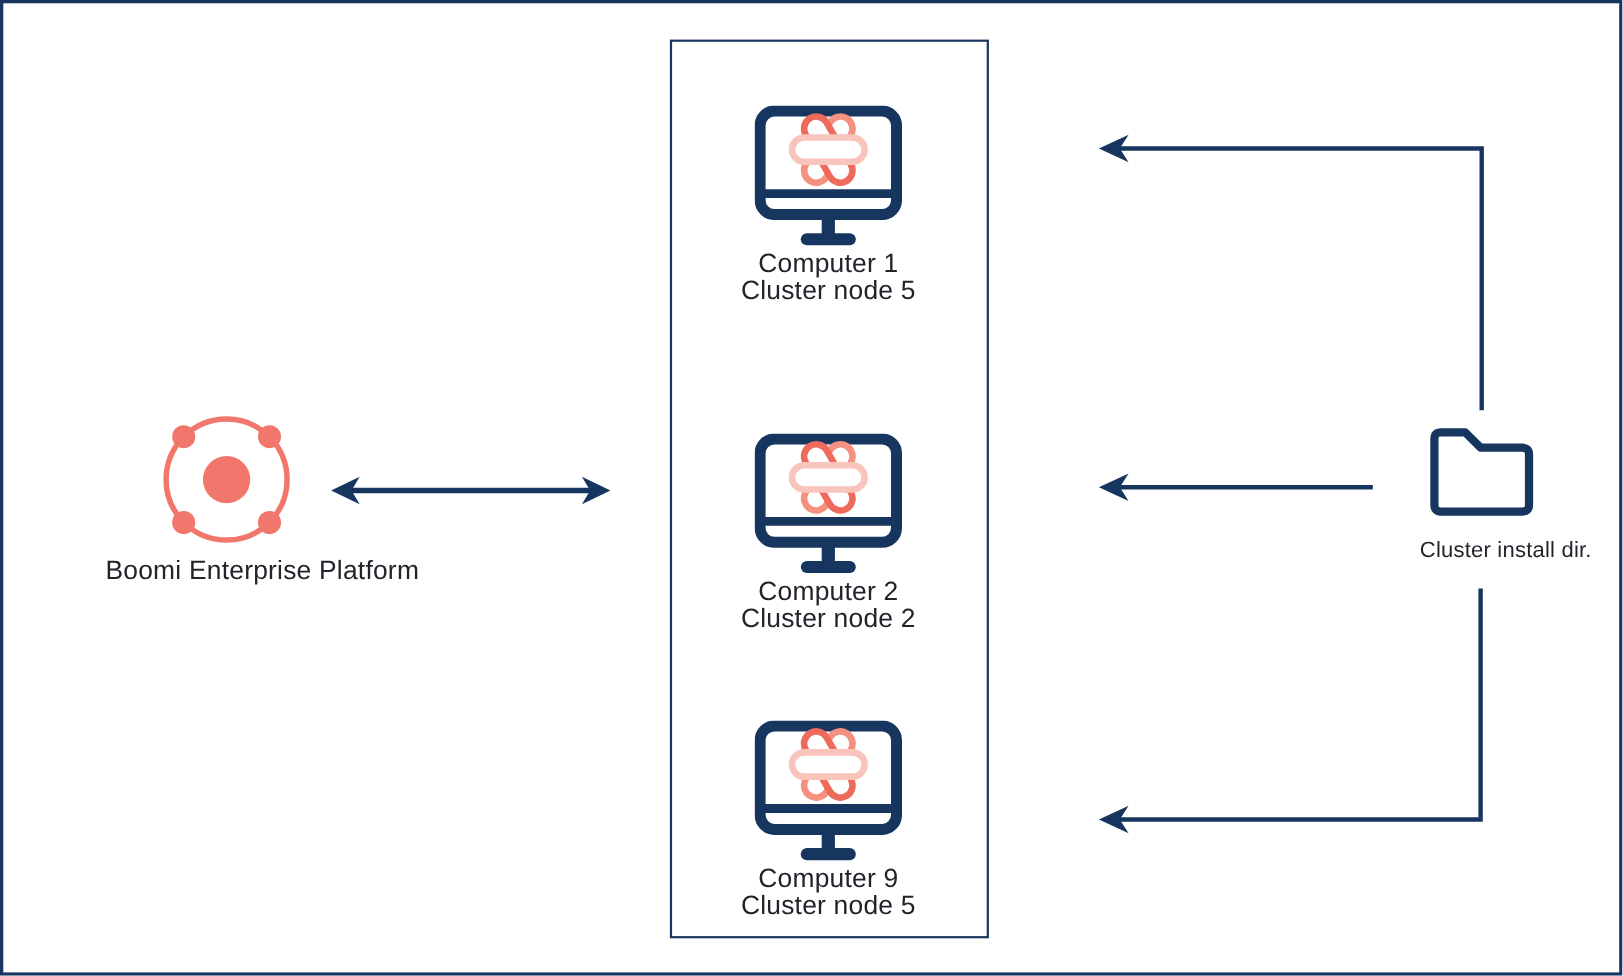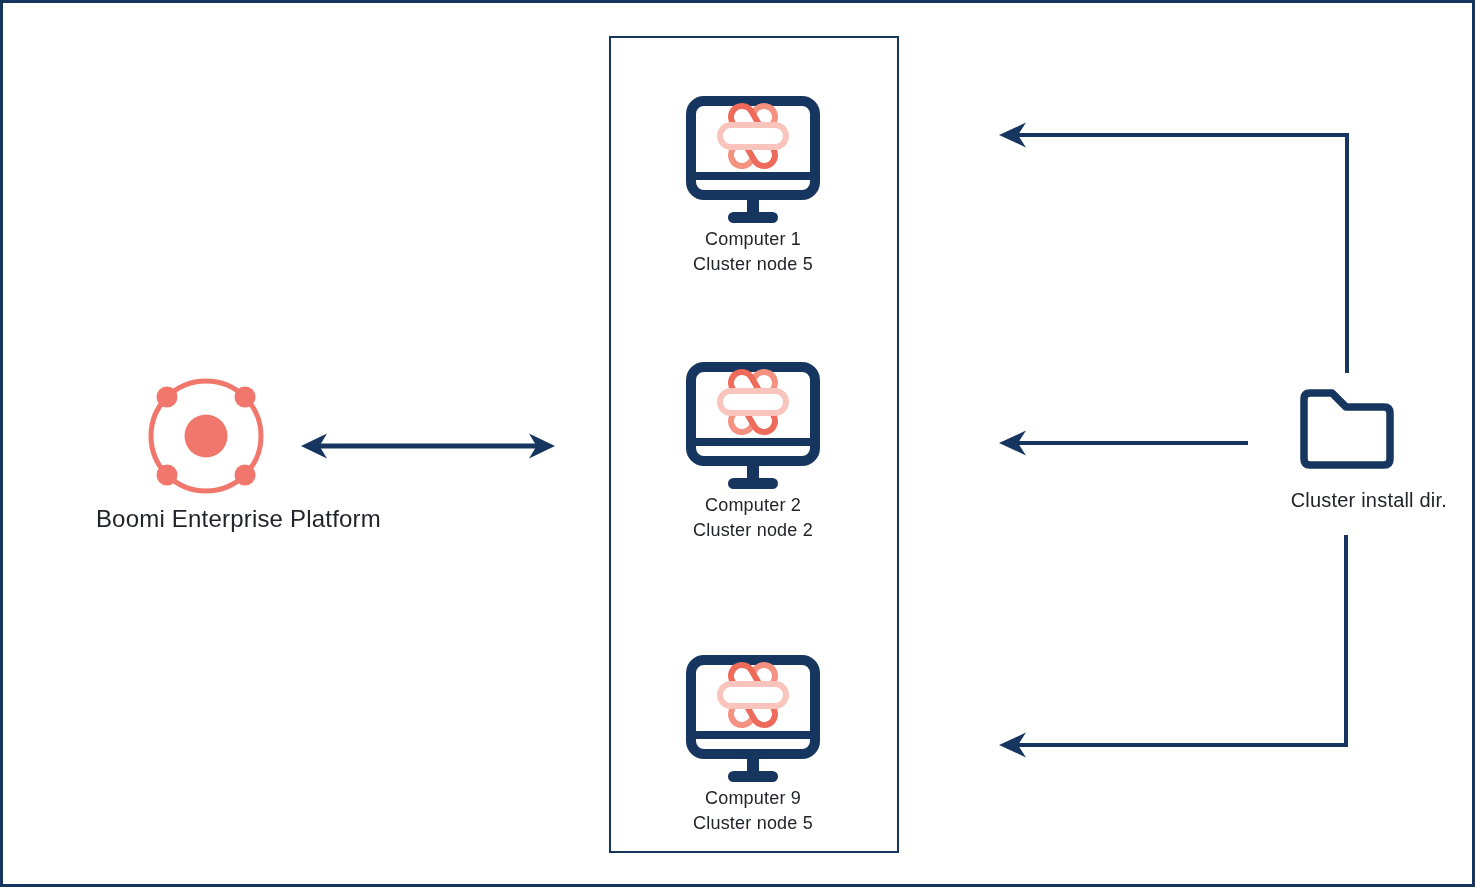--- a/index.html
+++ b/index.html
@@ -26,21 +26,21 @@
   .shaft4{stroke:var(--navy);stroke-width:4;fill:none;}
   .head{fill:var(--navy);stroke:none;}
 
   .cluster-box{
     position:absolute;left:606px;top:33px;width:290px;height:817px;
     border:2px solid var(--navy);background:transparent;
   }
 
   .node{position:absolute;left:600px;width:300px;text-align:center;}
   .node svg{display:block;margin:0 auto;}
-  .node-label{margin-top:3px;font-size:18px;line-height:25px;font-weight:500;color:var(--text);letter-spacing:.2px;}
+  .node-label{margin-top:3px;font-size:24px;line-height:25px;font-weight:500;color:var(--text);letter-spacing:.2px;}
 
   .monitor-body{fill:#fff;stroke:var(--navy);stroke-width:10;}
   .monitor-line{stroke:var(--navy);stroke-width:8;}
   .monitor-solid{fill:var(--navy);}
   .cap{fill:#fff;stroke-width:6;}
   .cap-dark{stroke:var(--coral_dark);}
   .cap-mid{stroke:var(--coral_mid);}
   .cap-light{stroke:var(--coral_light);}
 
   .platform{position:absolute;left:28px;top:372px;width:350px;text-align:right;}
@@ -108,21 +108,21 @@
       <line class="monitor-line" x1="7" y1="80" x2="127" y2="80"></line>
       <rect class="monitor-solid" x="61" y="102" width="12" height="16"></rect>
       <rect class="monitor-solid" x="42" y="116" width="50" height="11" rx="5.5"></rect>
     </svg>
     <div class="node-label">
       <div>Computer 1</div>
       <div>Cluster node 5</div>
     </div>
   </div>
 
-  <div class="node" style="top:359px">
+  <div class="node" style="top:391px">
     <svg width="134" height="128" viewBox="0 0 134 128" xmlns="http://www.w3.org/2000/svg">
       <rect class="monitor-body" x="5" y="5" width="124" height="94" rx="13"></rect>
       <g transform="translate(67,40)">
         <g transform="rotate(-60)">
             <rect class="cap cap-mid" x="-33" y="-11" width="66" height="22" rx="11"></rect>
           </g>
         <g transform="rotate(60)">
             <rect class="cap cap-dark" x="-33" y="-11" width="66" height="22" rx="11"></rect>
           </g>
         <rect class="cap cap-light" x="-33" y="-11" width="66" height="22" rx="11"></rect>

